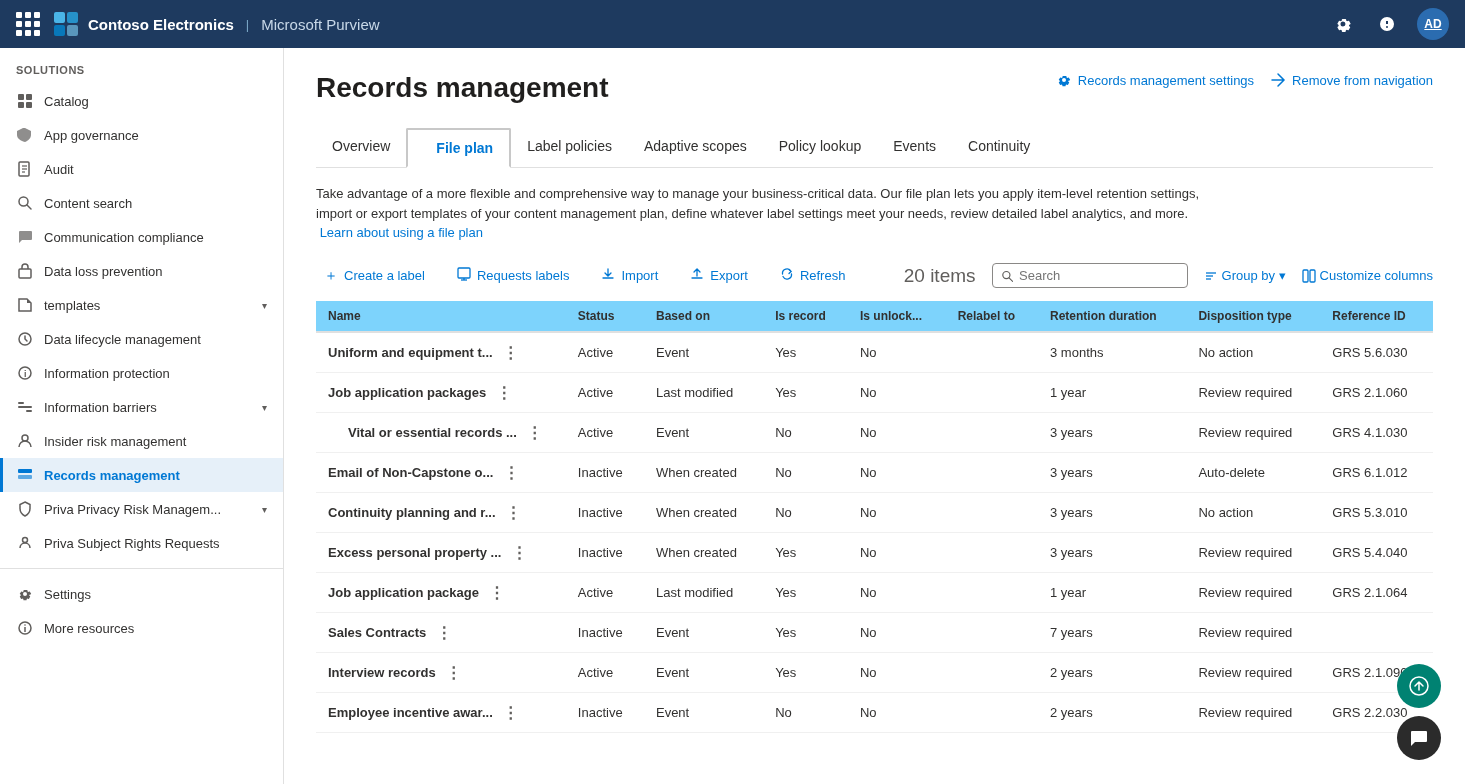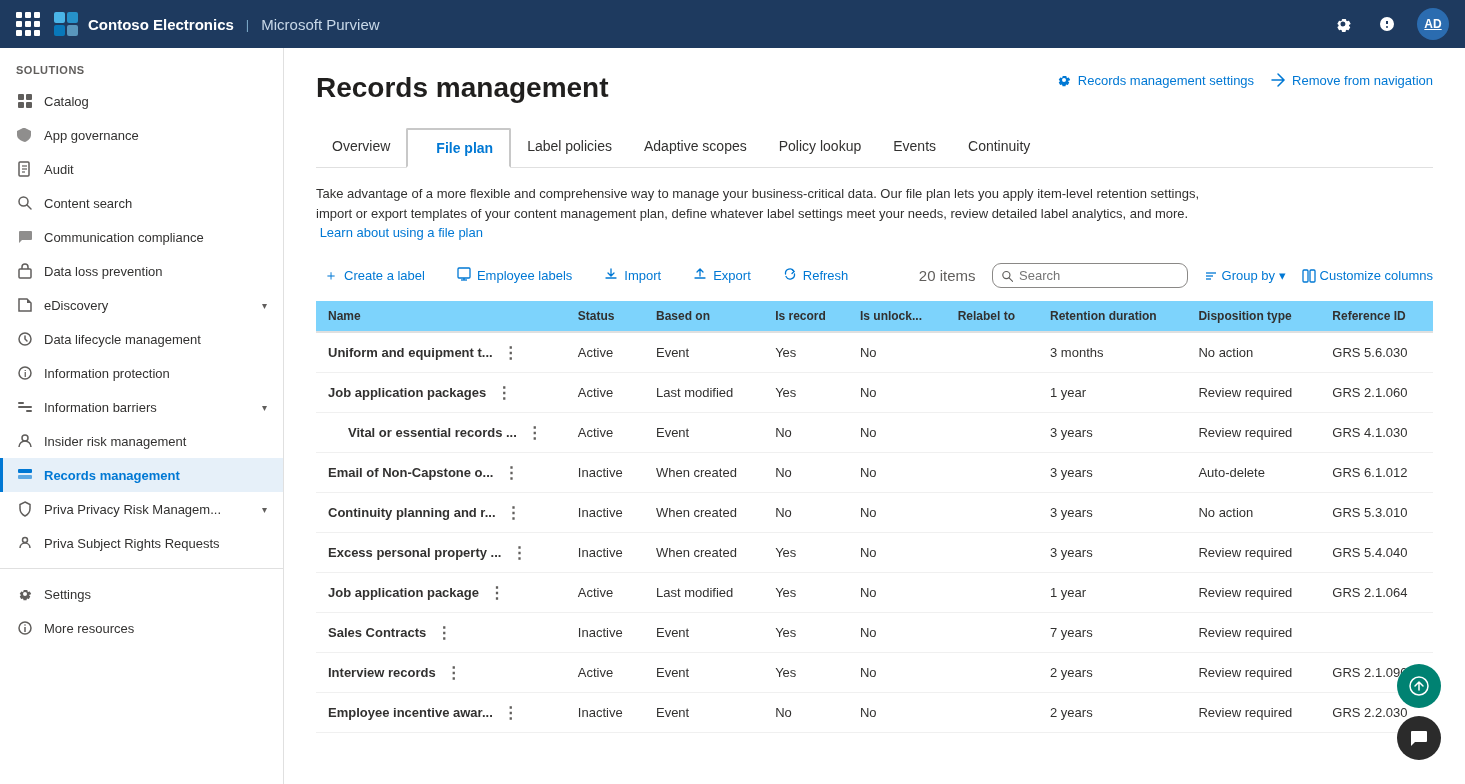--- a/index.html
+++ b/index.html
@@ -100,24 +100,24 @@
     .description a { color: #0078d4; text-decoration: none; }
 
     
     .toolbar { display: flex; align-items: center; gap: 16px; margin-bottom: 12px; flex-wrap: wrap; }
     .toolbar-btn {
       display: flex; align-items: center; gap: 6px;
       color: #0078d4; cursor: pointer; font-size: 13px;
       padding: 4px 8px; border-radius: 2px;
     }
     .toolbar-btn .icon { font-size: 14px; }
-    .items-count { font-size: 15px; color: #605e5c; margin-left: auto; }
+    .items-count { font-size: 19px; color: #605e5c; margin-left: auto; }
     .search-box {
       display: flex; align-items: center; gap: 6px;
-      border: 1px solid #8a8886; border-radius: 9px;
+      border: 1px solid #8a8886; border-radius: 4px;
       padding: 4px 8px; width: 196px; background: white;
     }
     .search-box input { border: none; outline: none; font-size: 13px; width: 100%; color: #323130; }
     .toolbar-group-by { display: flex; align-items: center; gap: 4px; color: #0078d4; cursor: pointer; font-size: 13px; }
     .toolbar-customize { display: flex; align-items: center; gap: 4px; color: #0078d4; cursor: pointer; font-size: 13px; }
 
     
     .data-table { width: 100%; border-collapse: collapse; }
     .data-table th {
       text-align: left;
@@ -258,21 +258,21 @@
       <span class="sidebar-label">Data loss prevention</span>
     </div>
 
     <div class="sidebar-item">
       <span class="sidebar-icon">
         <svg width="16" height="16" viewBox="0 0 16 16" fill="currentColor">
             <path d="M2 2h8l4 4v8H2V2z" fill="none" stroke="currentColor" stroke-width="1.5"></path>
             <path d="M10 2v4h4"></path>
           </svg>
       </span>
-      <span class="sidebar-label">eDiscovery</span>
+      <span class="sidebar-label">templates</span>
       <span class="sidebar-chevron">▾</span>
     </div>
 
     <div class="sidebar-item">
       <span class="sidebar-icon">
         <svg width="16" height="16" viewBox="0 0 16 16" fill="currentColor">
             <path d="M8 2a6 6 0 100 12A6 6 0 008 2zM8 5v3l2 2" fill="none" stroke="currentColor" stroke-width="1.5" stroke-linecap="round"></path>
           </svg>
       </span>
       <span class="sidebar-label">Data lifecycle management</span>
@@ -405,21 +405,21 @@
           <span>Create a label</span>
         </div>
         <div class="toolbar-btn">
           <span class="icon">
             <svg width="14" height="14" viewBox="0 0 14 14" fill="currentColor">
                 <rect x="1" y="1" width="12" height="10" rx="1" fill="none" stroke="currentColor" stroke-width="1.3"></rect>
                 <line x1="4" y1="13" x2="10" y2="13" stroke="currentColor" stroke-width="1.3"></line>
                 <line x1="7" y1="11" x2="7" y2="13" stroke="currentColor" stroke-width="1.3"></line>
               </svg>
           </span>
-          <span>Employee labels</span>
+          <span>Requests labels</span>
         </div>
         <div class="toolbar-btn">
           <span class="icon">
             <svg width="14" height="14" viewBox="0 0 14 14" fill="currentColor">
                 <path d="M7 2v7M4 6l3 3 3-3M2 11h10" fill="none" stroke="currentColor" stroke-width="1.3" stroke-linecap="round"></path>
               </svg>
           </span>
           <span>Import</span>
         </div>
         <div class="toolbar-btn">

